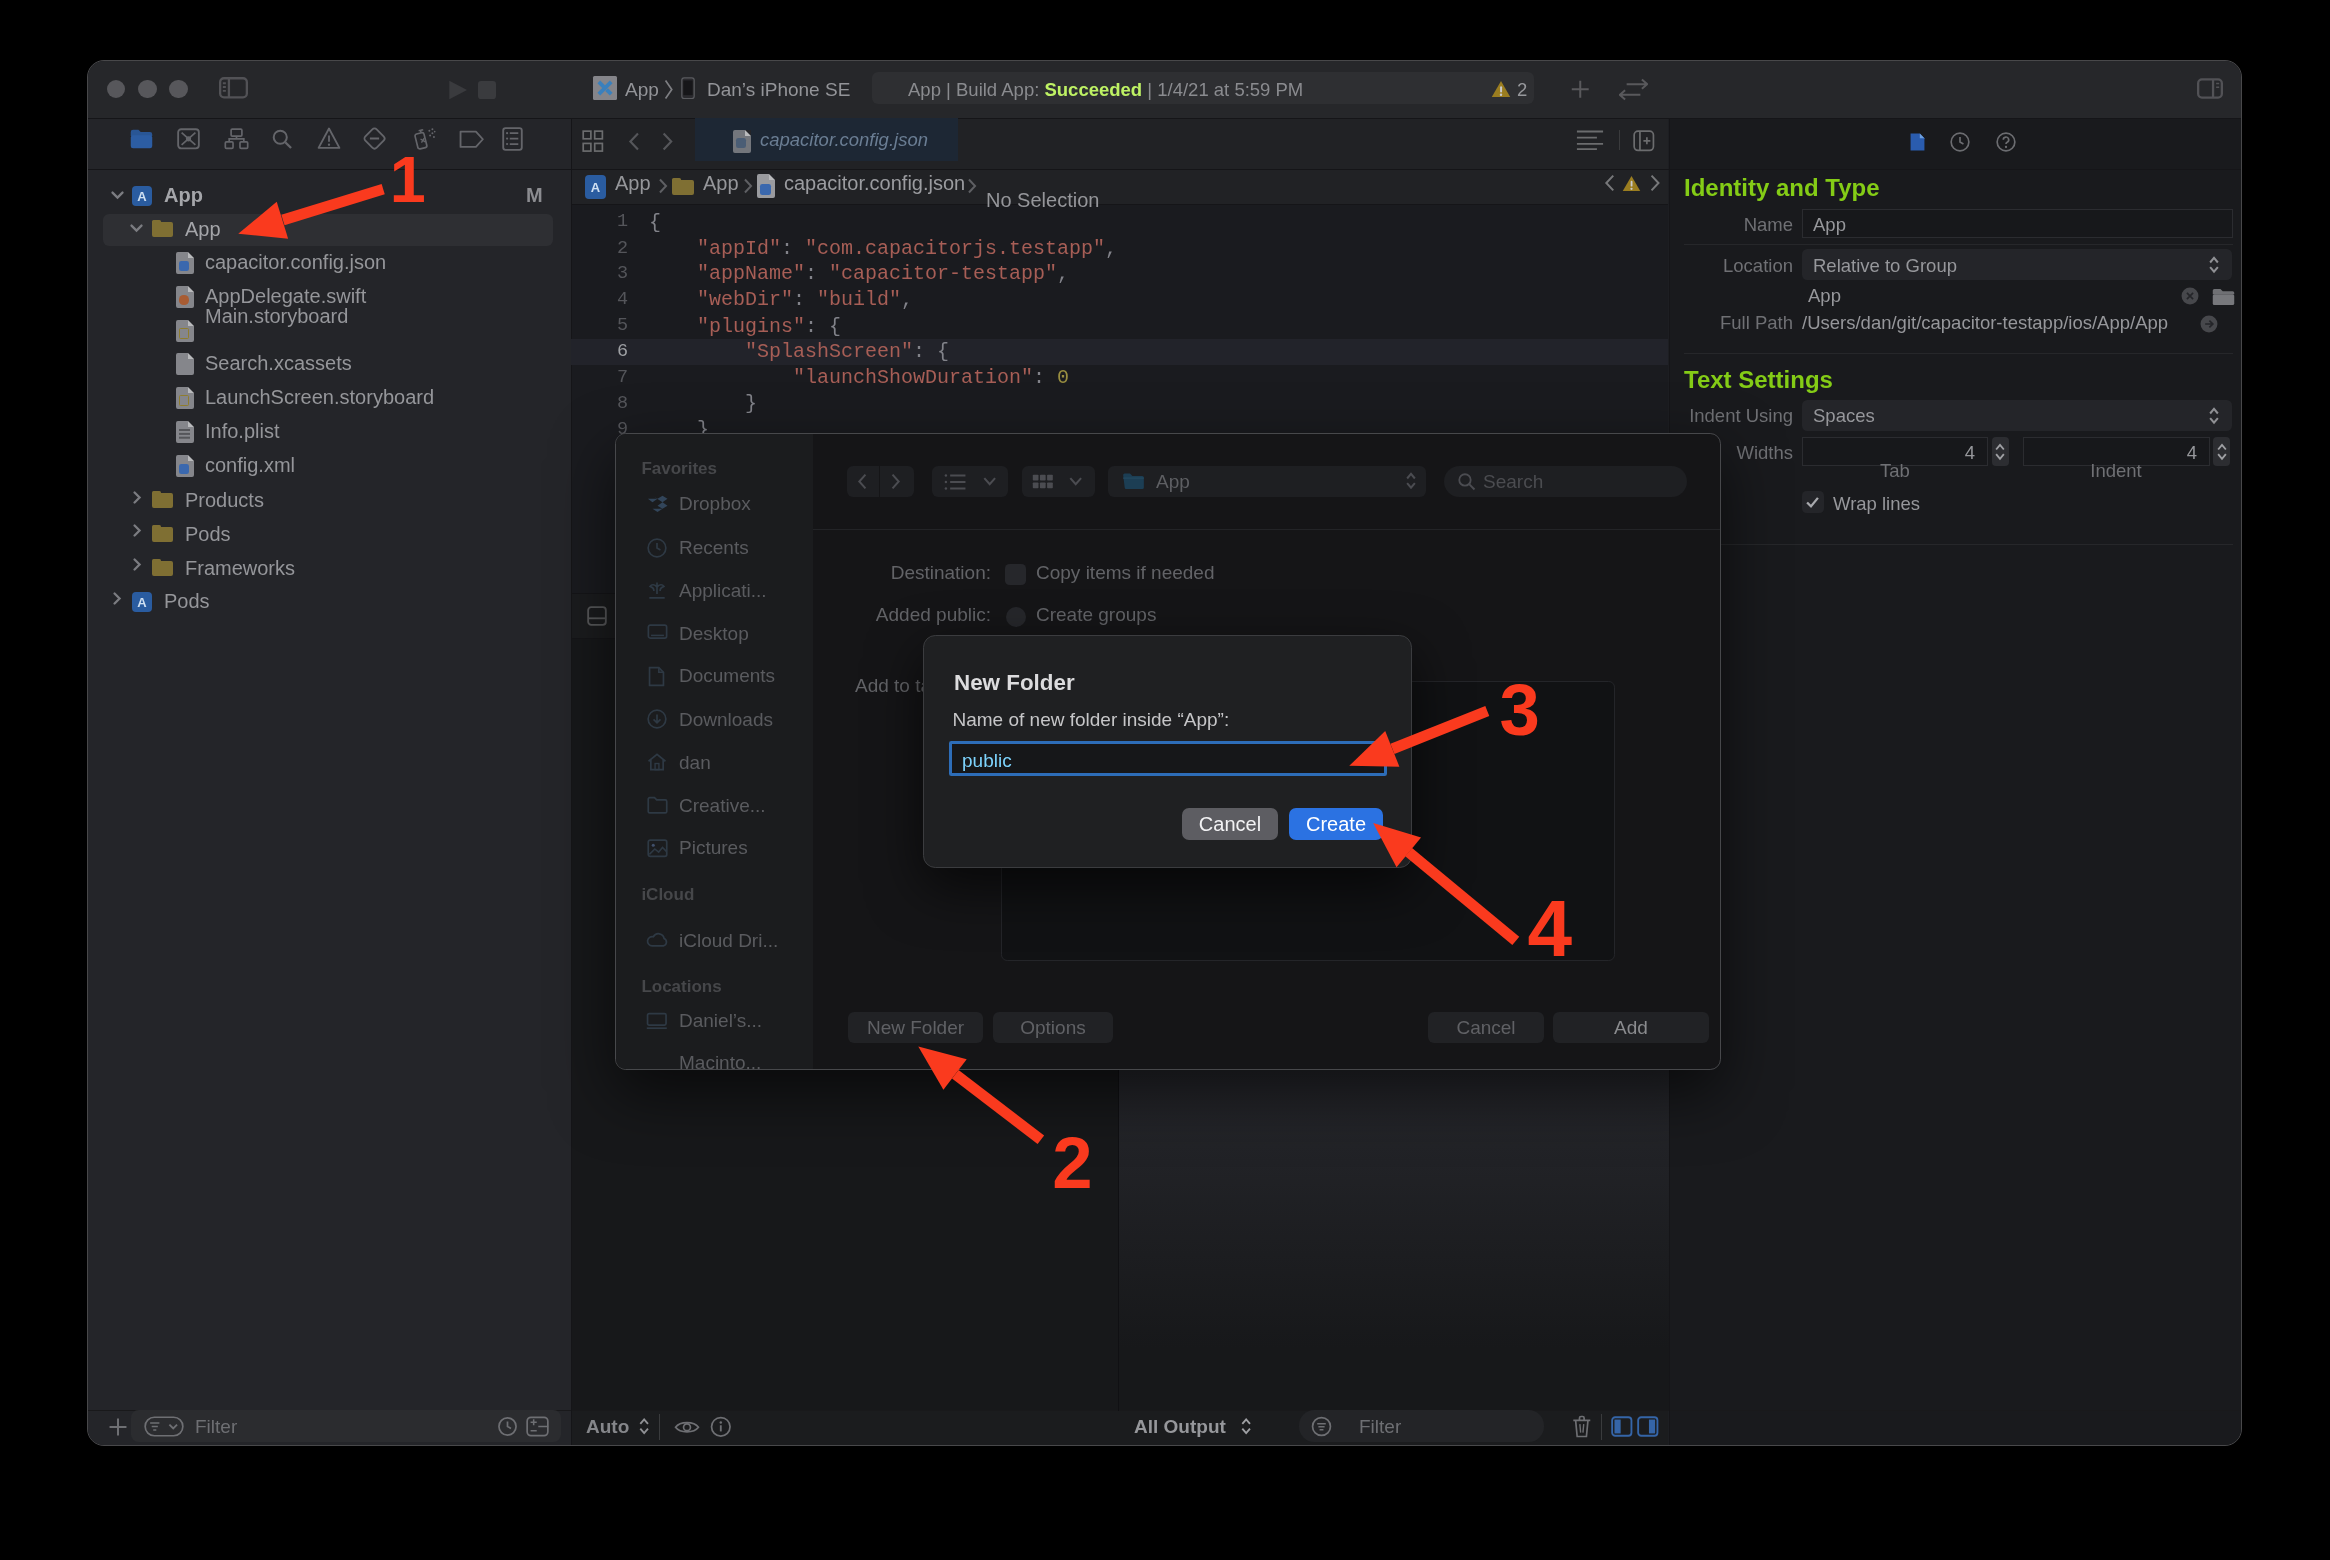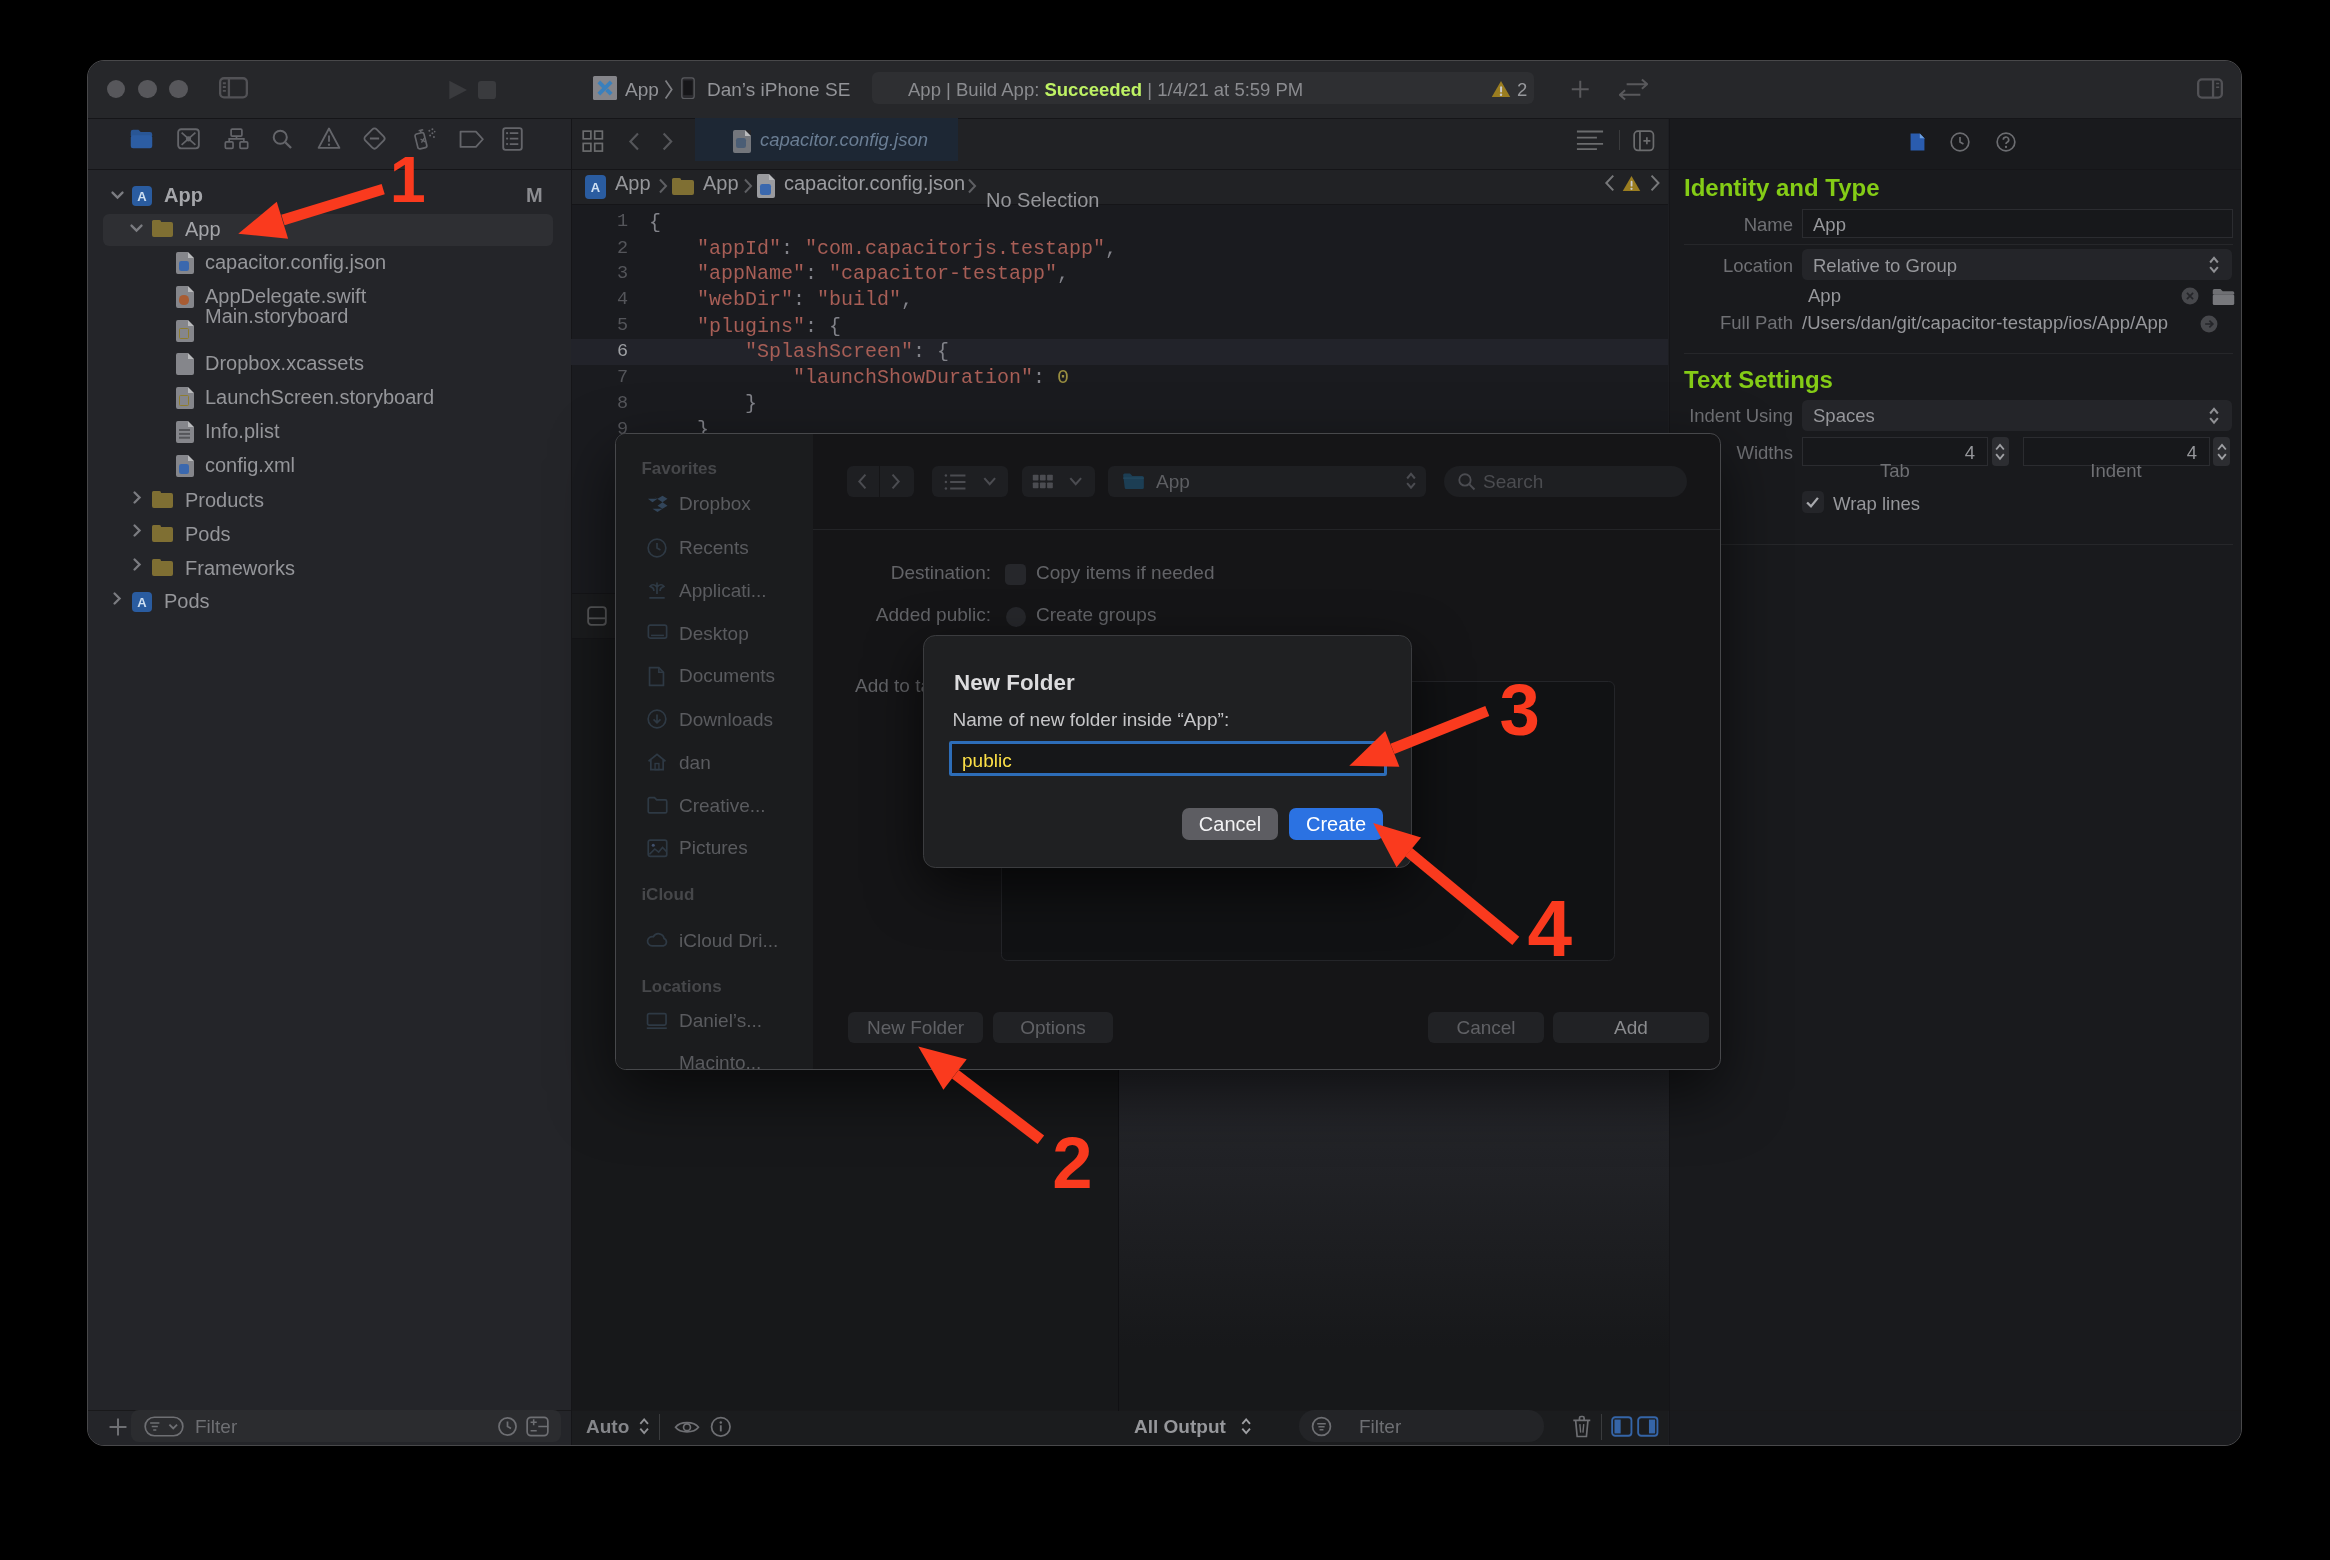--- a/index.html
+++ b/index.html
@@ -186,21 +186,21 @@
 
   <div class="doc" style="left:88px;top:225px;"></div>
   <div class="dmark" style="left:91px;top:234px;width:10px;height:10px;border-radius:4.6px;background:#a85c33;"></div>
   <div class="trow" style="left:117px;top:224px;">AppDelegate.swift</div>
 
   <div class="doc" style="left:88px;top:259px;"></div>
   <div class="dmark" style="left:91px;top:267px;width:10px;height:10.8px;border:1.2px solid #8f7d2e;border-radius:1.5px;"></div>
   <div class="trow" style="left:117px;top:244px;">Main.storyboard</div>
 
   <div class="doc" style="left:88px;top:292px;"></div>
-  <div class="trow" style="left:117px;top:291px;">Dropbox.xcassets</div>
+  <div class="trow" style="left:117px;top:291px;">Search.xcassets</div>
 
   <div class="doc" style="left:88px;top:326px;"></div>
   <div class="dmark" style="left:91px;top:334px;width:10px;height:10.8px;border:1.2px solid #8f7d2e;border-radius:1.5px;"></div>
   <div class="trow" style="left:117px;top:325px;">LaunchScreen.storyboard</div>
 
   <div class="doc" style="left:88px;top:360px;"></div>
   <div class="dmark" style="left:91px;top:368px;width:10.8px;height:1.9px;background:#55565a;box-shadow:0 3.9px 0 #55565a, 0 7.7px 0 #55565a;"></div>
   <div class="trow" style="left:117px;top:359px;">Info.plist</div>
 
   <div class="doc" style="left:88px;top:394px;"></div>
@@ -592,21 +592,21 @@
     <div class="obtn" style="left:232px;top:578px;width:135px;">New Folder</div>
     <div class="obtn" style="left:377px;top:578px;width:120px;">Options</div>
     <div class="obtn" style="left:812px;top:578px;width:116px;">Cancel</div>
     <div class="obtn" style="left:937px;top:578px;width:156px;color:#8a8b8e;">Add</div>
   </div>
 
   <div class="abs" style="left:835px;top:574px;width:489px;height:233px;border-radius:12.3px;background:#1f2022;border:0.8px solid #3b3c3f;box-shadow:0 19px 54px rgba(0,0,0,.65);">
     <div class="abs" style="left:30px;top:34px;font-size:22.4px;font-weight:700;color:#dcdcde;">New Folder</div>
     <div class="abs" style="left:28.5px;top:73px;font-size:19px;color:#c6c6c8;">Name of new folder inside “App”:</div>
     <div class="abs" style="left:25.4px;top:105px;width:438px;height:35px;background:#161719;border:3.9px solid #2d6db8;border-radius:2.3px;box-shadow:0 0 0 0.8px #17171a inset;"></div>
-    <div class="abs" style="left:38px;top:114px;font-size:19px;color:#fde047;">public</div>
+    <div class="abs" style="left:38px;top:114px;font-size:19px;color:#7dd3fc;">public</div>
     <div class="abs" style="left:258px;top:172px;width:96px;height:32px;background:#5d5d62;border-radius:7px;font-size:20px;color:#f2f2f4;text-align:center;line-height:32px;">Cancel</div>
     <div class="abs" style="left:365px;top:172px;width:94px;height:32px;background:#2b72e2;border-radius:7px;font-size:20px;color:#fff;text-align:center;line-height:32px;">Create</div>
   </div>
 </div>
 
 <svg class="abs" style="left:0;top:0;" width="2330" height="1561" viewBox="0 0 3022 2024">
   <g fill="#fa3a1e" stroke="none">
     <line x1="497" y1="245" x2="367" y2="285" stroke="#fa3a1e" stroke-width="14"></line>
     <polygon points="309,303 358.9,261.4 373.7,309.2"></polygon>
     <line x1="1350" y1="1478" x2="1239" y2="1393" stroke="#fa3a1e" stroke-width="14"></line>

